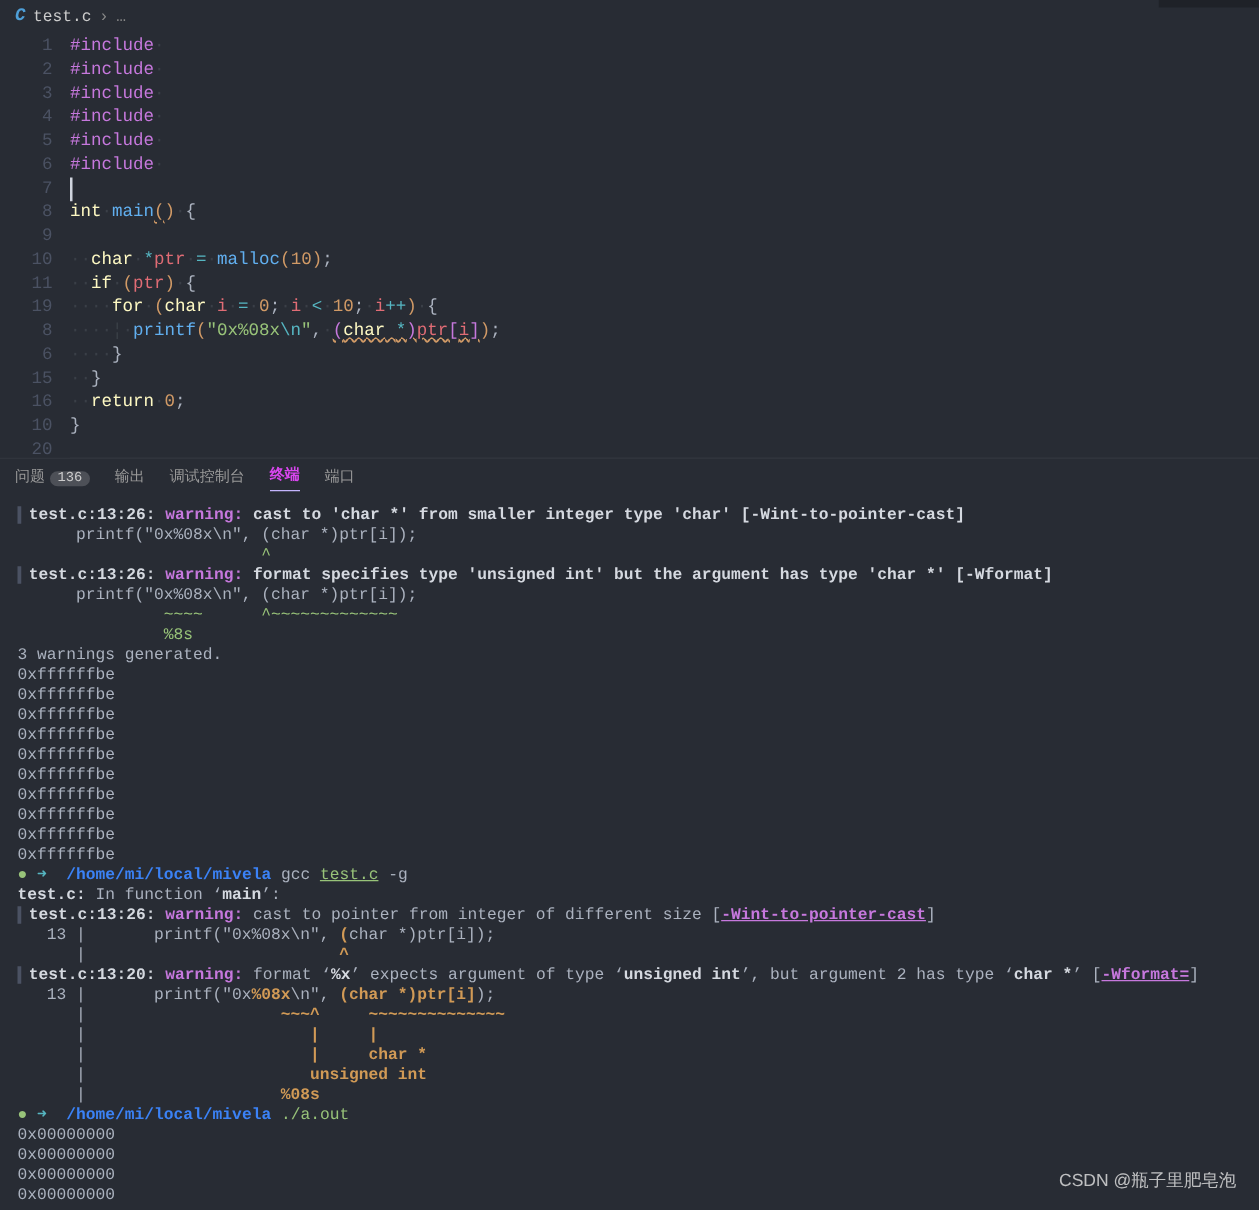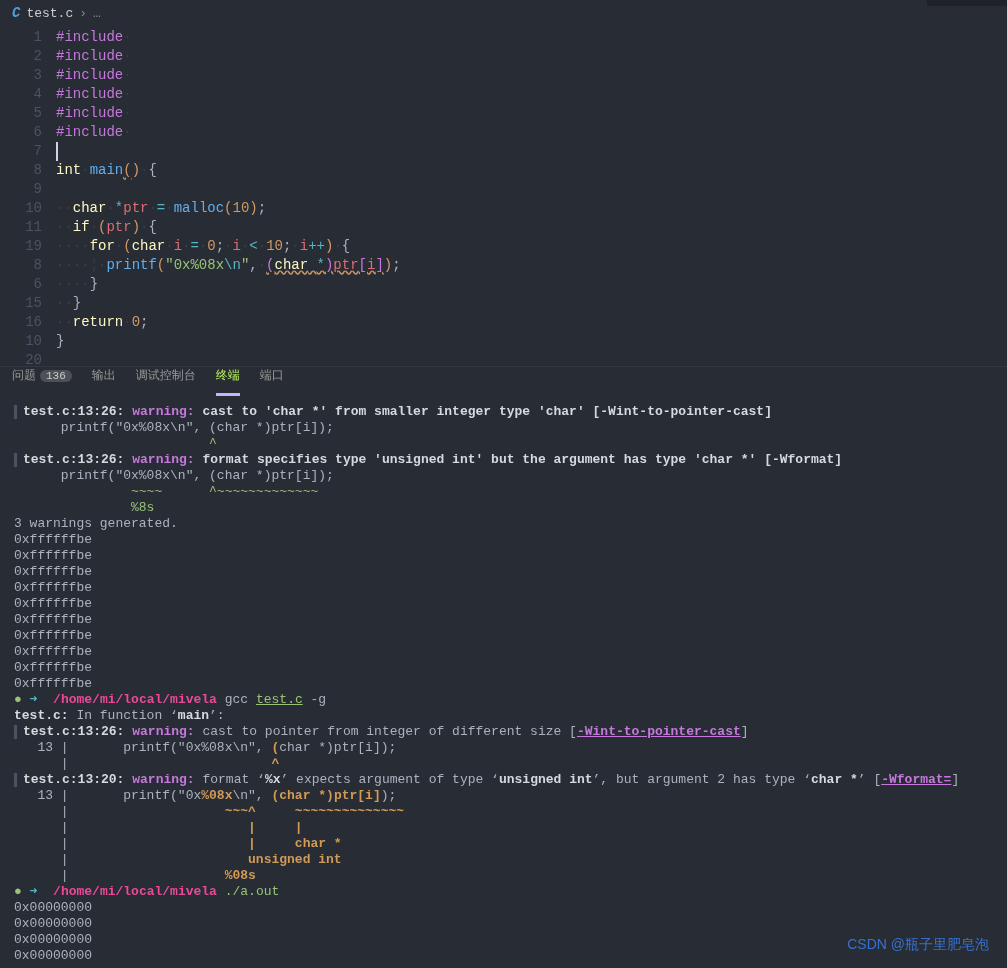--- a/index.html
+++ b/index.html
@@ -27,39 +27,39 @@
 .tok-punct     { color:#abb2bf; }
 .tok-paren-y   { color:#d19a66; }
 .tok-paren-p   { color:#c678dd; }
 .tok-op        { color:#56b6c2; }
 .tok-num       { color:#d19a66; }
 .tok-str       { color:#98c379; }
 .tok-esc       { color:#56b6c2; }
 .tok-squig     { text-decoration:underline wavy #d19a66; }
 .tok-dot       { color:#3a3f47; }
 
-.panel-tabs { display:flex; height:30px; padding:0 12px; gap:20px; font-size:12px; color:#999; border-top:1px solid #33373f; }
+.panel-tabs { display:flex; align-items:center; height:30px; padding:0 12px; gap:20px; font-size:12px; color:#999; border-top:1px solid #33373f; }
 .panel-tabs span { cursor:pointer; }
 .panel-tabs .badge { background:#4d5057; color:#ccc; padding:0 6px; border-radius:8px; margin-left:4px; font-size:11px; }
-.panel-tabs .active { color:#bef264; border-bottom:3px solid #c4b5fd; padding-bottom:4px; }
+.panel-tabs .active { color:#d946ef; border-bottom:1px solid #c4b5fd; padding-bottom:4px;font-weight:bold; }
 
 .terminal { padding:8px 14px 0 14px; line-height:16px; font-size:13px; white-space:pre;font-family:Liberation Mono, monospace; }
 .t-gutter { display:inline-block; width:3px; height:14px; background:#4b5263; vertical-align:middle; margin-right:6px; }
 .bold { font-weight:bold; }
 .wh { color:#d5d9e0; }
 .yel{ color:#d19a56; }
 .grn{ color:#98c379; }
 .cyn{ color:#56b6c2; }
 .mag{ color:#c678dd; }
-.blu{ color:#ec4899; }
+.blu{ color:#3b82f6; }
 .gry{ color:#abb2bf; }
 .und{ text-decoration:underline; }
 .prompt-dot { color:#98c379; }
 
-.watermark { position:absolute; right:18px; bottom:14px; color:#3b82f6; font-size:14px; font-family:sans-serif; opacity:.8; }
+.watermark { position:absolute; right:18px; bottom:14px; color:#e5e5e5; font-size:14px; font-family:sans-serif; opacity:.8; }
 .topright { position:absolute; right:0; top:0; width:80px; height:6px; background:#1f2228; }
 </style>
 </head>
 <body>
 
 <div class="topright"></div>
 
 <div class="breadcrumb">
   <span class="lang-icon">C</span>
   <span class="bc-file">test.c</span>

